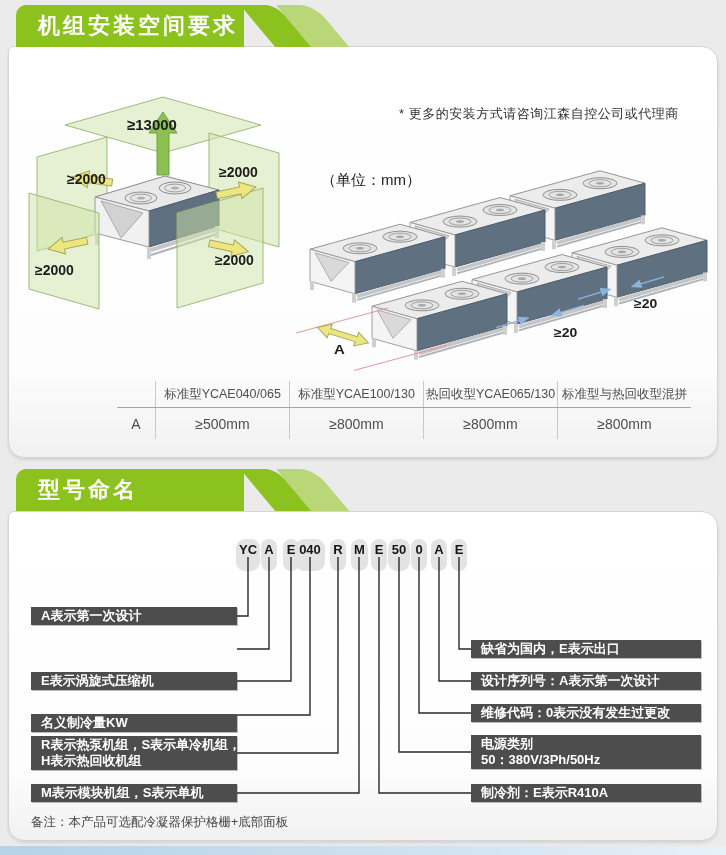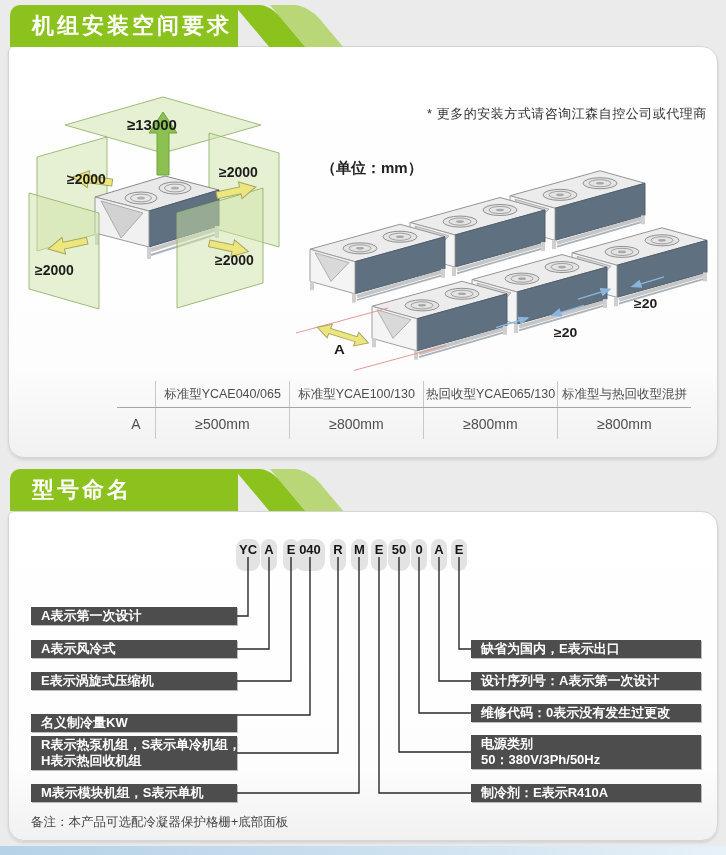--- a/index.html
+++ b/index.html
@@ -4,21 +4,21 @@
 <style>
   * { margin:0; padding:0; box-sizing:border-box; }
   html,body { width:726px; height:855px; }
   body {
     position:relative;
     background:#ebebeb;
     font-family:"Liberation Sans", sans-serif;
     overflow:hidden;
   }
   
-  .banner { position:absolute; left:10px; height:42px; width:340px; z-index:6; }
+  .banner { position:absolute; left:16px; height:42px; width:340px; z-index:6; }
   .banner .b-main {
     position:absolute; left:0; top:0; width:228px; height:42px;
     background:#8cc21e; border-radius:10px 0 0 0;
   }
   .banner .b-slant {
     position:absolute; left:224px; top:0; width:36px; height:42px;
     background:#8cc21e; transform:skewX(40deg); transform-origin:0 0;
     border-radius:0 10px 0 0;
   }
   .banner .b-swoosh {
@@ -34,22 +34,22 @@
   .panel {
     position:absolute; left:8px; width:710px;
     background:linear-gradient(180deg,#ffffff 0%,#fdfdfd 78%,#f1f1f1 100%);
     border:1px solid #d5d5d5; border-radius:6px 16px 16px 16px;
     box-shadow:0 2px 3px rgba(0,0,0,0.10);
   }
   #panel1 { top:46px; height:412px; }
   #panel2 { top:511px; height:330px; }
 
   
-  .install-note { position:absolute; left:390px; top:58px; font-size:13px; color:#333; letter-spacing:0.5px;margin-left:28px; }
-  .unit-label  { position:absolute; left:312px; top:112px; font-size:15px; color:#222;font-weight:bold; }
+  .install-note { position:absolute; left:390px; top:58px; font-size:13px; color:#333; letter-spacing:0.5px; }
+  .unit-label  { position:absolute; left:312px; top:124px; font-size:15px; color:#222; }
   .diag-left  { position:absolute; left:4px;  top:38px;  width:290px; height:235px; }
   .diag-right { position:absolute; left:287px; top:122px; width:420px; height:205px; }
 
   svg text { font-family:"Liberation Sans",sans-serif; font-weight:bold; fill:#1c1c1c; }
   .t15 { font-size:15px; } .t14 { font-size:14px; }
 
   
   .clr-table { position:absolute; left:108px; top:334px; width:574px; color:#4e4e4e; }
   .trow { display:flex; align-items:center; }
   .trow.head { height:27px; font-size:12.5px; border-bottom:1px solid #a6a6a6; }
@@ -272,23 +272,20 @@
       <path d="M390,45 V240 H462"></path>
       <path d="M410,45 V201 H462"></path>
       <path d="M430,45 V169 H462"></path>
       <path d="M450,45 V137 H462"></path>
     </g>
   </svg>
 
   <div class="dbox left" style="top:95px;height:18px">
     <span>A表示第一次设计</span>
   </div>
-  <div class="dbox left" style="top:128px;height:18px">
-    <span>A表示风冷式</span>
-  </div>
   <div class="dbox left" style="top:160px;height:18px">
     <span>E表示涡旋式压缩机</span>
   </div>
   <div class="dbox left" style="top:202px;height:18px">
     <span>名义制冷量KW</span>
   </div>
   <div class="dbox left" style="top:224px;height:34px">
     <span>R表示热泵机组，S表示单冷机组，</span>
     <span>H表示热回收机组</span>
   </div>

